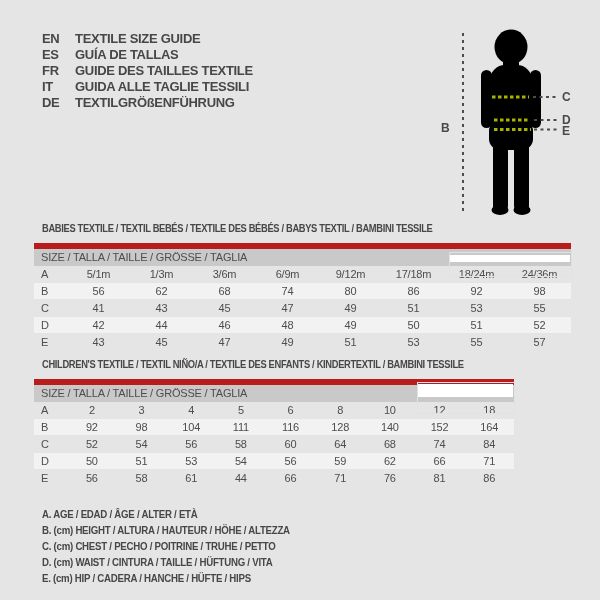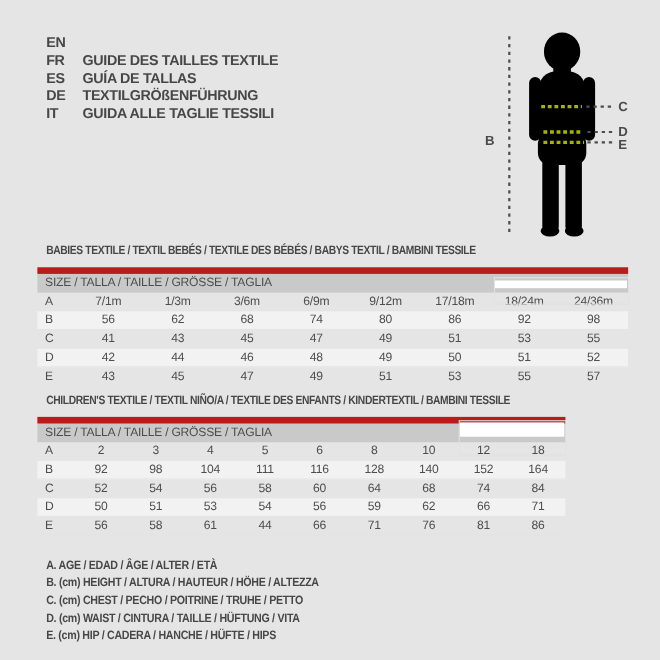--- a/index.html
+++ b/index.html
@@ -53,36 +53,37 @@
   #artifact-children-frame { left:417px; top:382px; width:96px; height:30px; }
 </style>
 </head>
 <body>
 
 <div class="page">
 
   <div class="lang-block">
     <div class="lang-row">
       <span class="lang-code">EN</span>
+      <span class="lang-title">TEXTILE SIZE GUIDE</span>
+    </div>
+    <div class="lang-row">
+      <span class="lang-code">ES</span>
+      <span class="lang-title">GUÍA DE TALLAS</span>
     </div>
     <div class="lang-row">
       <span class="lang-code">FR</span>
       <span class="lang-title">GUIDE DES TAILLES TEXTILE</span>
     </div>
     <div class="lang-row">
-      <span class="lang-code">ES</span>
-      <span class="lang-title">GUÍA DE TALLAS</span>
+      <span class="lang-code">IT</span>
+      <span class="lang-title">GUIDA ALLE TAGLIE TESSILI</span>
     </div>
     <div class="lang-row">
       <span class="lang-code">DE</span>
       <span class="lang-title">TEXTILGRÖßENFÜHRUNG</span>
-    </div>
-    <div class="lang-row">
-      <span class="lang-code">IT</span>
-      <span class="lang-title">GUIDA ALLE TAGLIE TESSILI</span>
     </div>
   </div>
 
   <svg class="figure" width="172" height="222" viewBox="0 0 172 222" xmlns="http://www.w3.org/2000/svg">
 
     <line x1="35" y1="25" x2="35" y2="207" stroke-width="2" stroke-dasharray="3 4" stroke="#4d4d4d"></line>
     <text x="13" y="124">B</text>
 
     <g fill="#000000">
       <ellipse cx="83" cy="39" rx="16.5" ry="17.5"></ellipse>
@@ -116,21 +117,21 @@
     </g>
   </svg>
 
   <div class="section-title" id="babies-title">BABIES TEXTILE / TEXTIL BEBÉS / TEXTILE DES BÉBÉS / BABYS TEXTIL / BAMBINI TESSILE</div>
 
   <div class="size-table" id="babies-table">
     <div class="thead">SIZE / TALLA / TAILLE / GRÖSSE / TAGLIA</div>
     <div class="tbody">
         <div class="trow">
           <div class="cell label-cell">A</div>
-          <div class="cell">7/1m</div>
+          <div class="cell">5/1m</div>
           <div class="cell">1/3m</div>
           <div class="cell">3/6m</div>
           <div class="cell">6/9m</div>
           <div class="cell">9/12m</div>
           <div class="cell">17/18m</div>
           <div class="cell">18/24m</div>
           <div class="cell">24/36m</div>
         </div>
         <div class="trow alt">
           <div class="cell label-cell">B</div>

